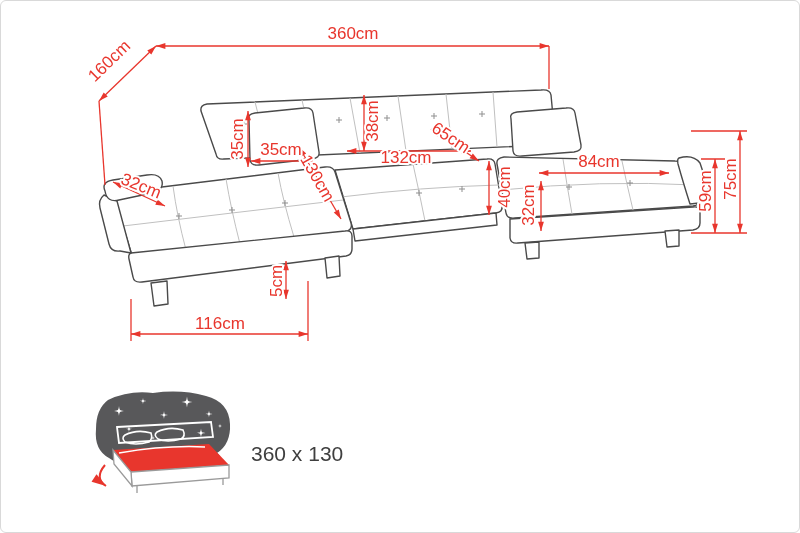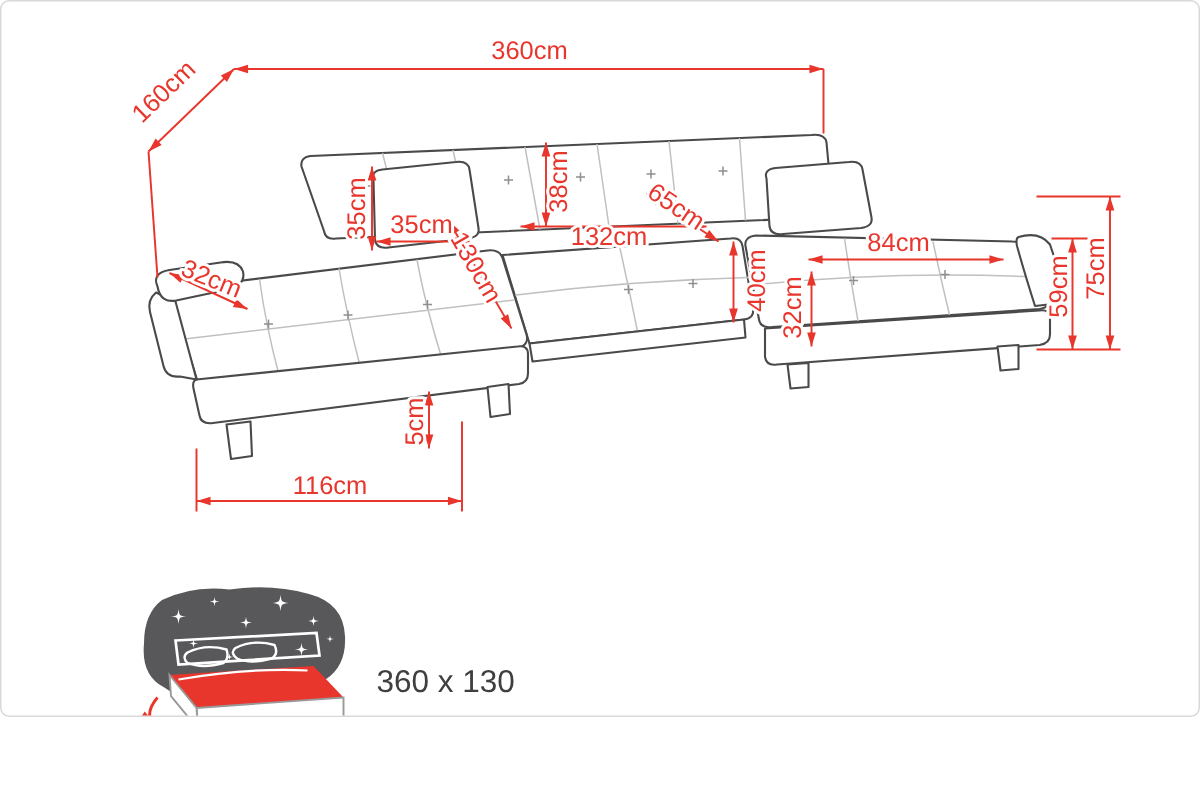--- a/index.html
+++ b/index.html
@@ -1,17 +1,17 @@
 <!DOCTYPE html>
 <html><head>
 <meta charset="utf-8">
 <style>
   html,body{margin:0;padding:0;background:#ffffff;}
   .canvas{
-    position:relative;width:800px;height:478px;background:#ffffff;
+    position:relative;width:800px;height:533px;background:#ffffff;
     box-sizing:border-box;border:1px solid #d9d9d9;border-radius:6px;overflow:hidden;
     font-family:"Liberation Sans", sans-serif;
   }
   svg{display:block;}
   .dim{
     font-family:"Liberation Sans", sans-serif;
     font-size:17px;
     fill:#e8362d;
     paint-order:stroke;
     stroke:#ffffff;

